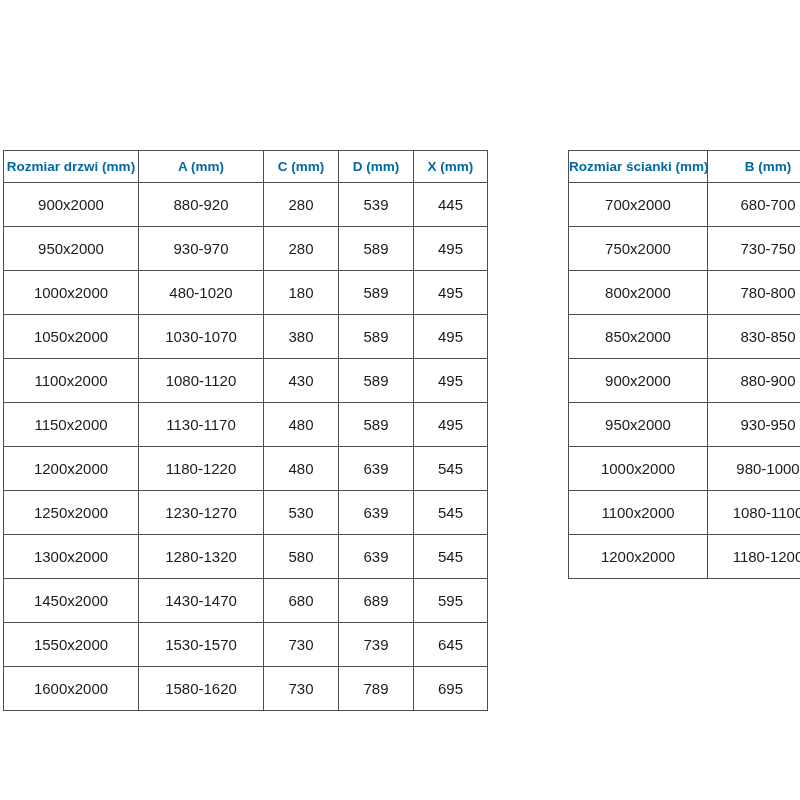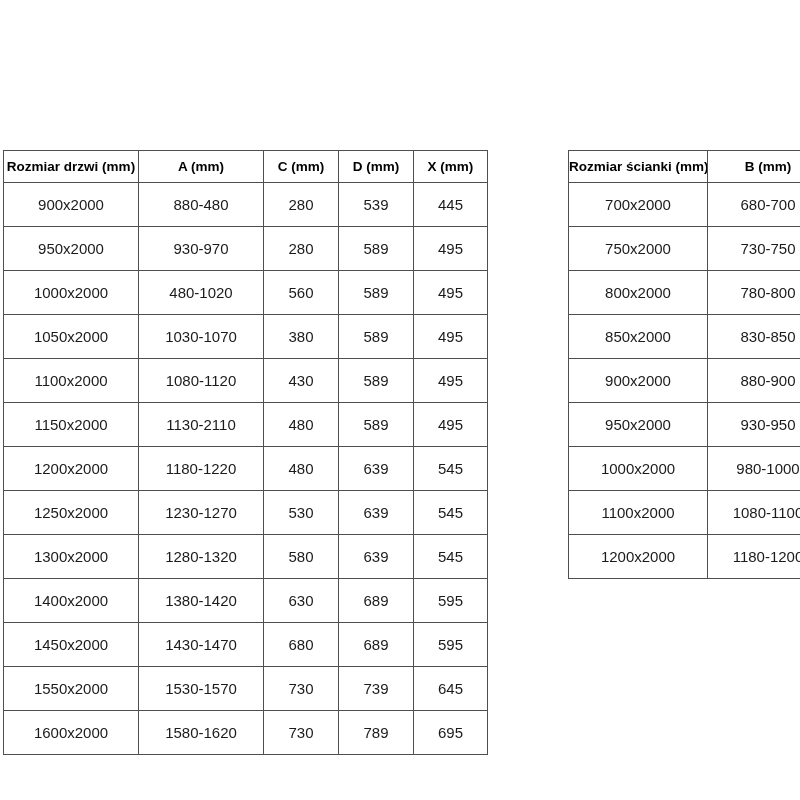--- a/index.html
+++ b/index.html
@@ -28,21 +28,21 @@
     vertical-align: middle;
     padding: 0;
     white-space: nowrap;
     overflow: hidden;
   }
   .spec-table thead tr { height: 32px; }
   .spec-table tbody tr { height: 44px; }
   .spec-table th {
     font-weight: bold;
     font-size: 13.5px;
-    color: #000000;
+    color: #0369a1;
   }
   .spec-table td {
     font-size: 15px;
     color: #1b1b1b;
   }
   .doors-table {
     left: 3px;
     top: 150px;
     width: 484px;
   }
@@ -70,56 +70,56 @@
         <th>Rozmiar drzwi (mm)</th>
         <th>A (mm)</th>
         <th>C (mm)</th>
         <th>D (mm)</th>
         <th>X (mm)</th>
       </tr>
     </thead>
     <tbody>
         <tr>
           <td>900x2000</td>
-          <td>880-480</td>
+          <td>880-920</td>
           <td>280</td>
           <td>539</td>
           <td>445</td>
         </tr>
         <tr>
           <td>950x2000</td>
           <td>930-970</td>
           <td>280</td>
           <td>589</td>
           <td>495</td>
         </tr>
         <tr>
           <td>1000x2000</td>
           <td>480-1020</td>
-          <td>560</td>
+          <td>180</td>
           <td>589</td>
           <td>495</td>
         </tr>
         <tr>
           <td>1050x2000</td>
           <td>1030-1070</td>
           <td>380</td>
           <td>589</td>
           <td>495</td>
         </tr>
         <tr>
           <td>1100x2000</td>
           <td>1080-1120</td>
           <td>430</td>
           <td>589</td>
           <td>495</td>
         </tr>
         <tr>
           <td>1150x2000</td>
-          <td>1130-2110</td>
+          <td>1130-1170</td>
           <td>480</td>
           <td>589</td>
           <td>495</td>
         </tr>
         <tr>
           <td>1200x2000</td>
           <td>1180-1220</td>
           <td>480</td>
           <td>639</td>
           <td>545</td>
@@ -130,27 +130,20 @@
           <td>530</td>
           <td>639</td>
           <td>545</td>
         </tr>
         <tr>
           <td>1300x2000</td>
           <td>1280-1320</td>
           <td>580</td>
           <td>639</td>
           <td>545</td>
-        </tr>
-        <tr>
-          <td>1400x2000</td>
-          <td>1380-1420</td>
-          <td>630</td>
-          <td>689</td>
-          <td>595</td>
         </tr>
         <tr>
           <td>1450x2000</td>
           <td>1430-1470</td>
           <td>680</td>
           <td>689</td>
           <td>595</td>
         </tr>
         <tr>
           <td>1550x2000</td>

